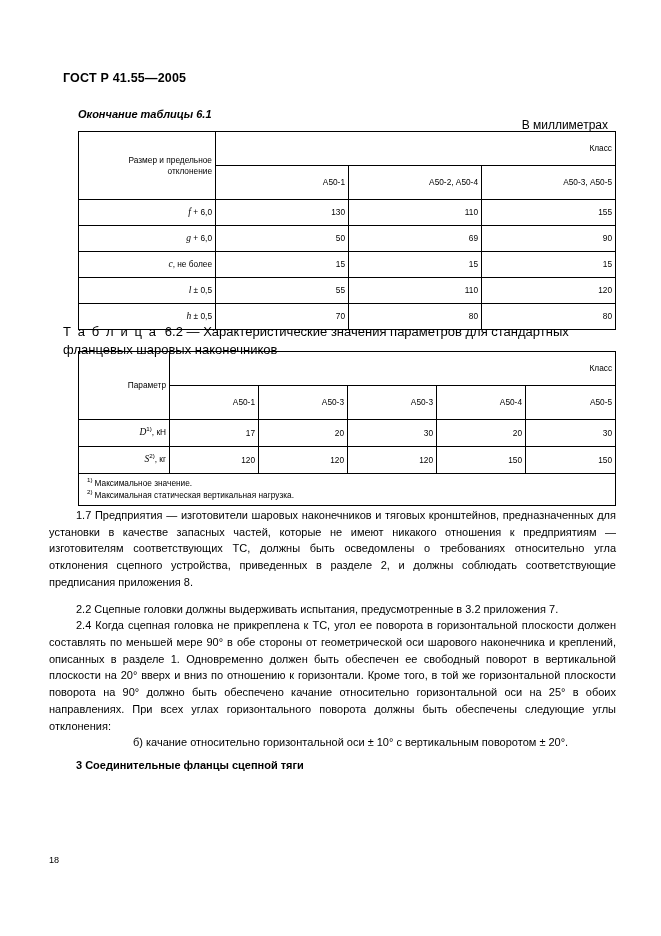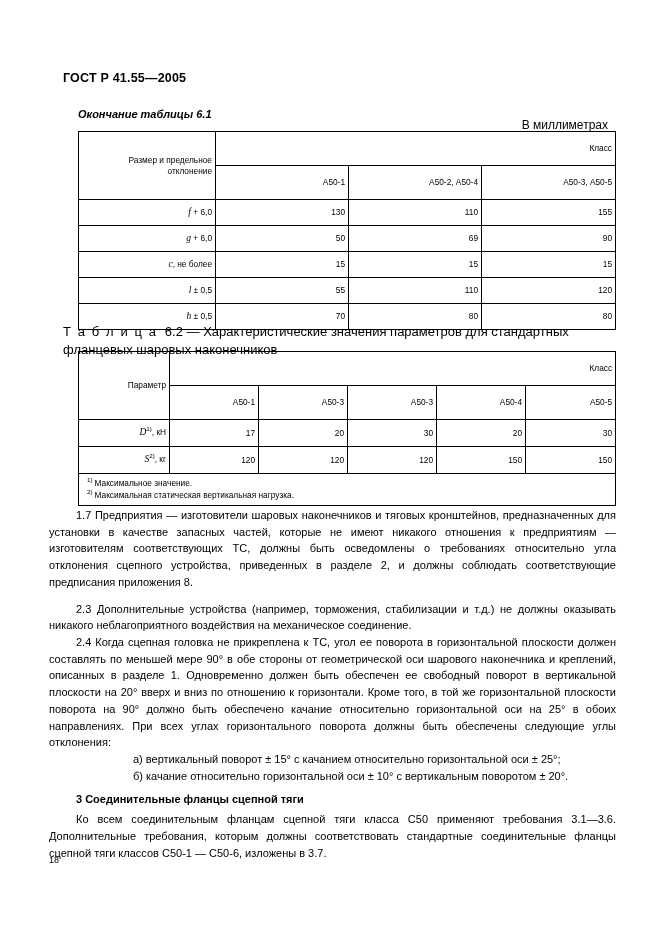--- a/index.html
+++ b/index.html
@@ -252,25 +252,23 @@
           <span class="note-line"><sup>2)</sup><span>Максимальная статическая вертикальная нагрузка.</span></span>
         </td>
       </tr>
     </tbody>
   </table>
 
   <div class="body-block" style="top:497px;">
     <p>1.7  Предприятия — изготовители шаровых наконечников и тяговых кронштейнов, предназначенных для установки в качестве запасных частей, которые не имеют никакого отношения к предприятиям — изготовителям соответствующих ТС, должны быть осведомлены о требованиях относительно угла отклонения сцепного устройства, приведенных в разделе 2, и должны соблюдать соответствующие предписания приложения 8.</p>
     <div class="sec-gap"></div>
     <div class="sec-gap-sm"></div>
-    <p>2.3  Дополнительные устройства (например, торможения, стабилизации и т.д.) не должны оказывать никакого неблагоприятного воздействия на механическое соединение.</p>
+    <p>2.2  Сцепные головки должны выдерживать испытания, предусмотренные в 3.2 приложения 7.</p>
     <p>2.4  Когда сцепная головка не прикреплена к ТС, угол ее поворота в горизонтальной плоскости должен составлять по меньшей мере 90° в обе стороны от геометрической оси шарового наконечника и креплений, описанных в разделе 1. Одновременно должен быть обеспечен ее свободный поворот в вертикальной плоскости на 20° вверх и вниз по отношению к горизонтали. Кроме того, в той же горизонтальной плоскости поворота на 90° должно быть обеспечено качание относительно горизонтальной оси на 25° в обоих направлениях. При всех углах горизонтального поворота должны быть обеспечены следующие углы отклонения:</p>
-    <p class="listitem">а)  вертикальный поворот ± 15° с качанием относительно горизонтальной оси ± 25°;</p>
     <p class="listitem">б)  качание относительно горизонтальной оси ± 10° с вертикальным поворотом ± 20°.</p>
     <div class="sec-gap"></div>
     <p class="heading">3  Соединительные фланцы сцепной тяги</p>
     <div class="sec-gap-sm"></div>
-    <p>Ко всем соединительным фланцам сцепной тяги класса С50 применяют требования 3.1—3.6. Дополнительные требования, которым должны соответствовать стандартные соединительные фланцы сцепной тяги классов С50-1 — С50-6, изложены в 3.7.</p>
   </div>
 
   <div class="page-number">18</div>
 
 </div>
 
 </body></html>

